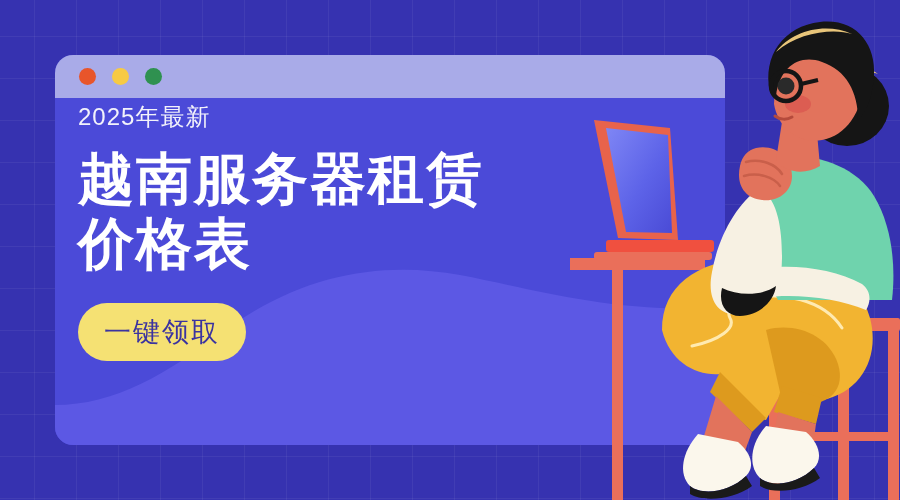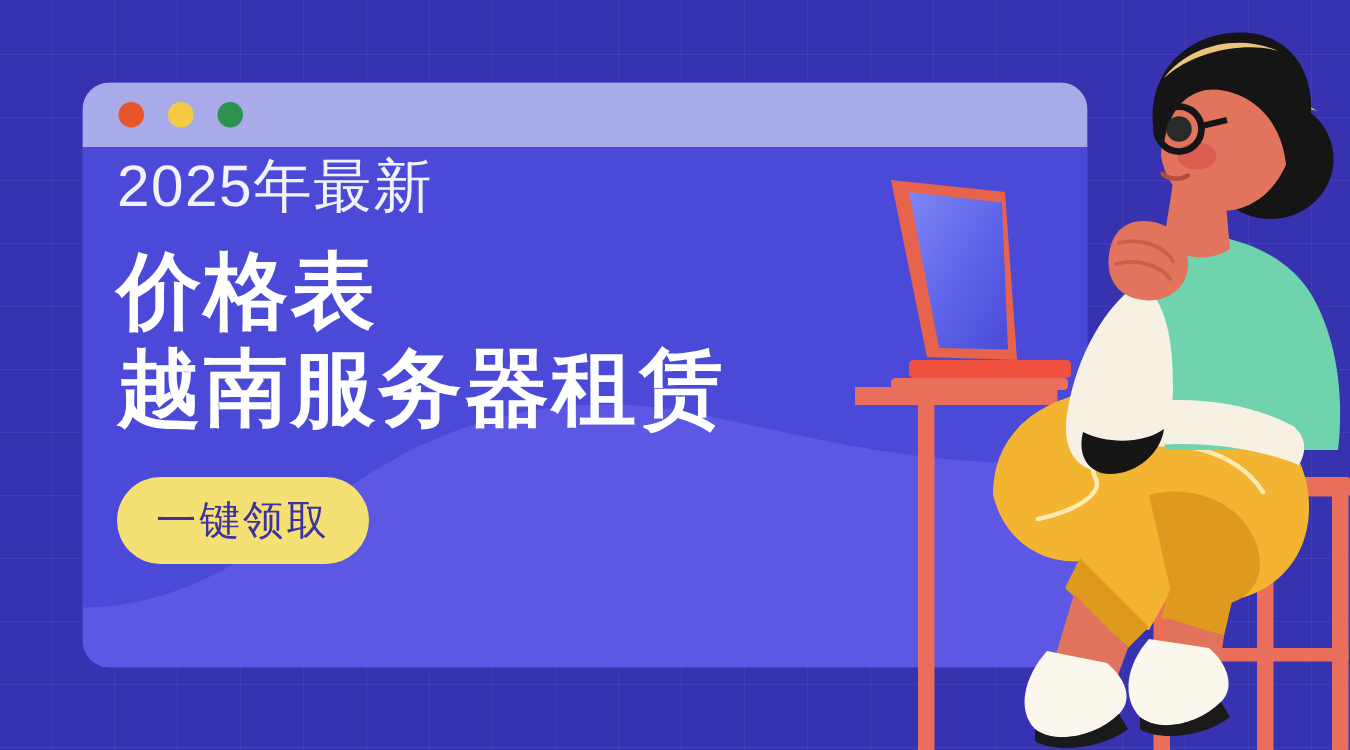--- a/index.html
+++ b/index.html
@@ -68,21 +68,21 @@
 
   
   #text-block {
     position: absolute;
     left: 78px;
     top: 105px;
     width: 540px;
     z-index: 5;
   }
   #eyebrow {
-    font-size: 39px;
+    font-size: 24px;
     color: #f2f2fb;
     letter-spacing: 1px;
     line-height: 1;
     margin-bottom: 18px;
     font-weight: 400;
   }
   .headline {
     font-size: 56px;
     font-weight: bold;
     color: #ffffff;
@@ -133,22 +133,22 @@
     </div>
 
     <svg id="card-wave" viewBox="0 0 670 190" preserveAspectRatio="none">
       <path d="M0,150 C60,150 110,120 175,72 C250,18 330,6 405,20 C475,33 560,60 670,52 L670,190 L0,190 Z" fill="#5c58e4"></path>
     </svg>
 
   </div>
 
   <div id="text-block">
     <div id="eyebrow">2025年最新</div>
+    <div class="headline">越南服务器租赁</div>
     <div class="headline">价格表</div>
-    <div class="headline">越南服务器租赁</div>
     <button id="cta-button">一键领取</button>
   </div>
 
   <svg id="illustration" viewBox="0 0 330 500">
 
     <g>
       <rect x="-10" y="258" width="145" height="12" fill="#ea6f5a"></rect>
       <rect x="42" y="264" width="11" height="236" fill="#ea6f5a"></rect>
     </g>
 

